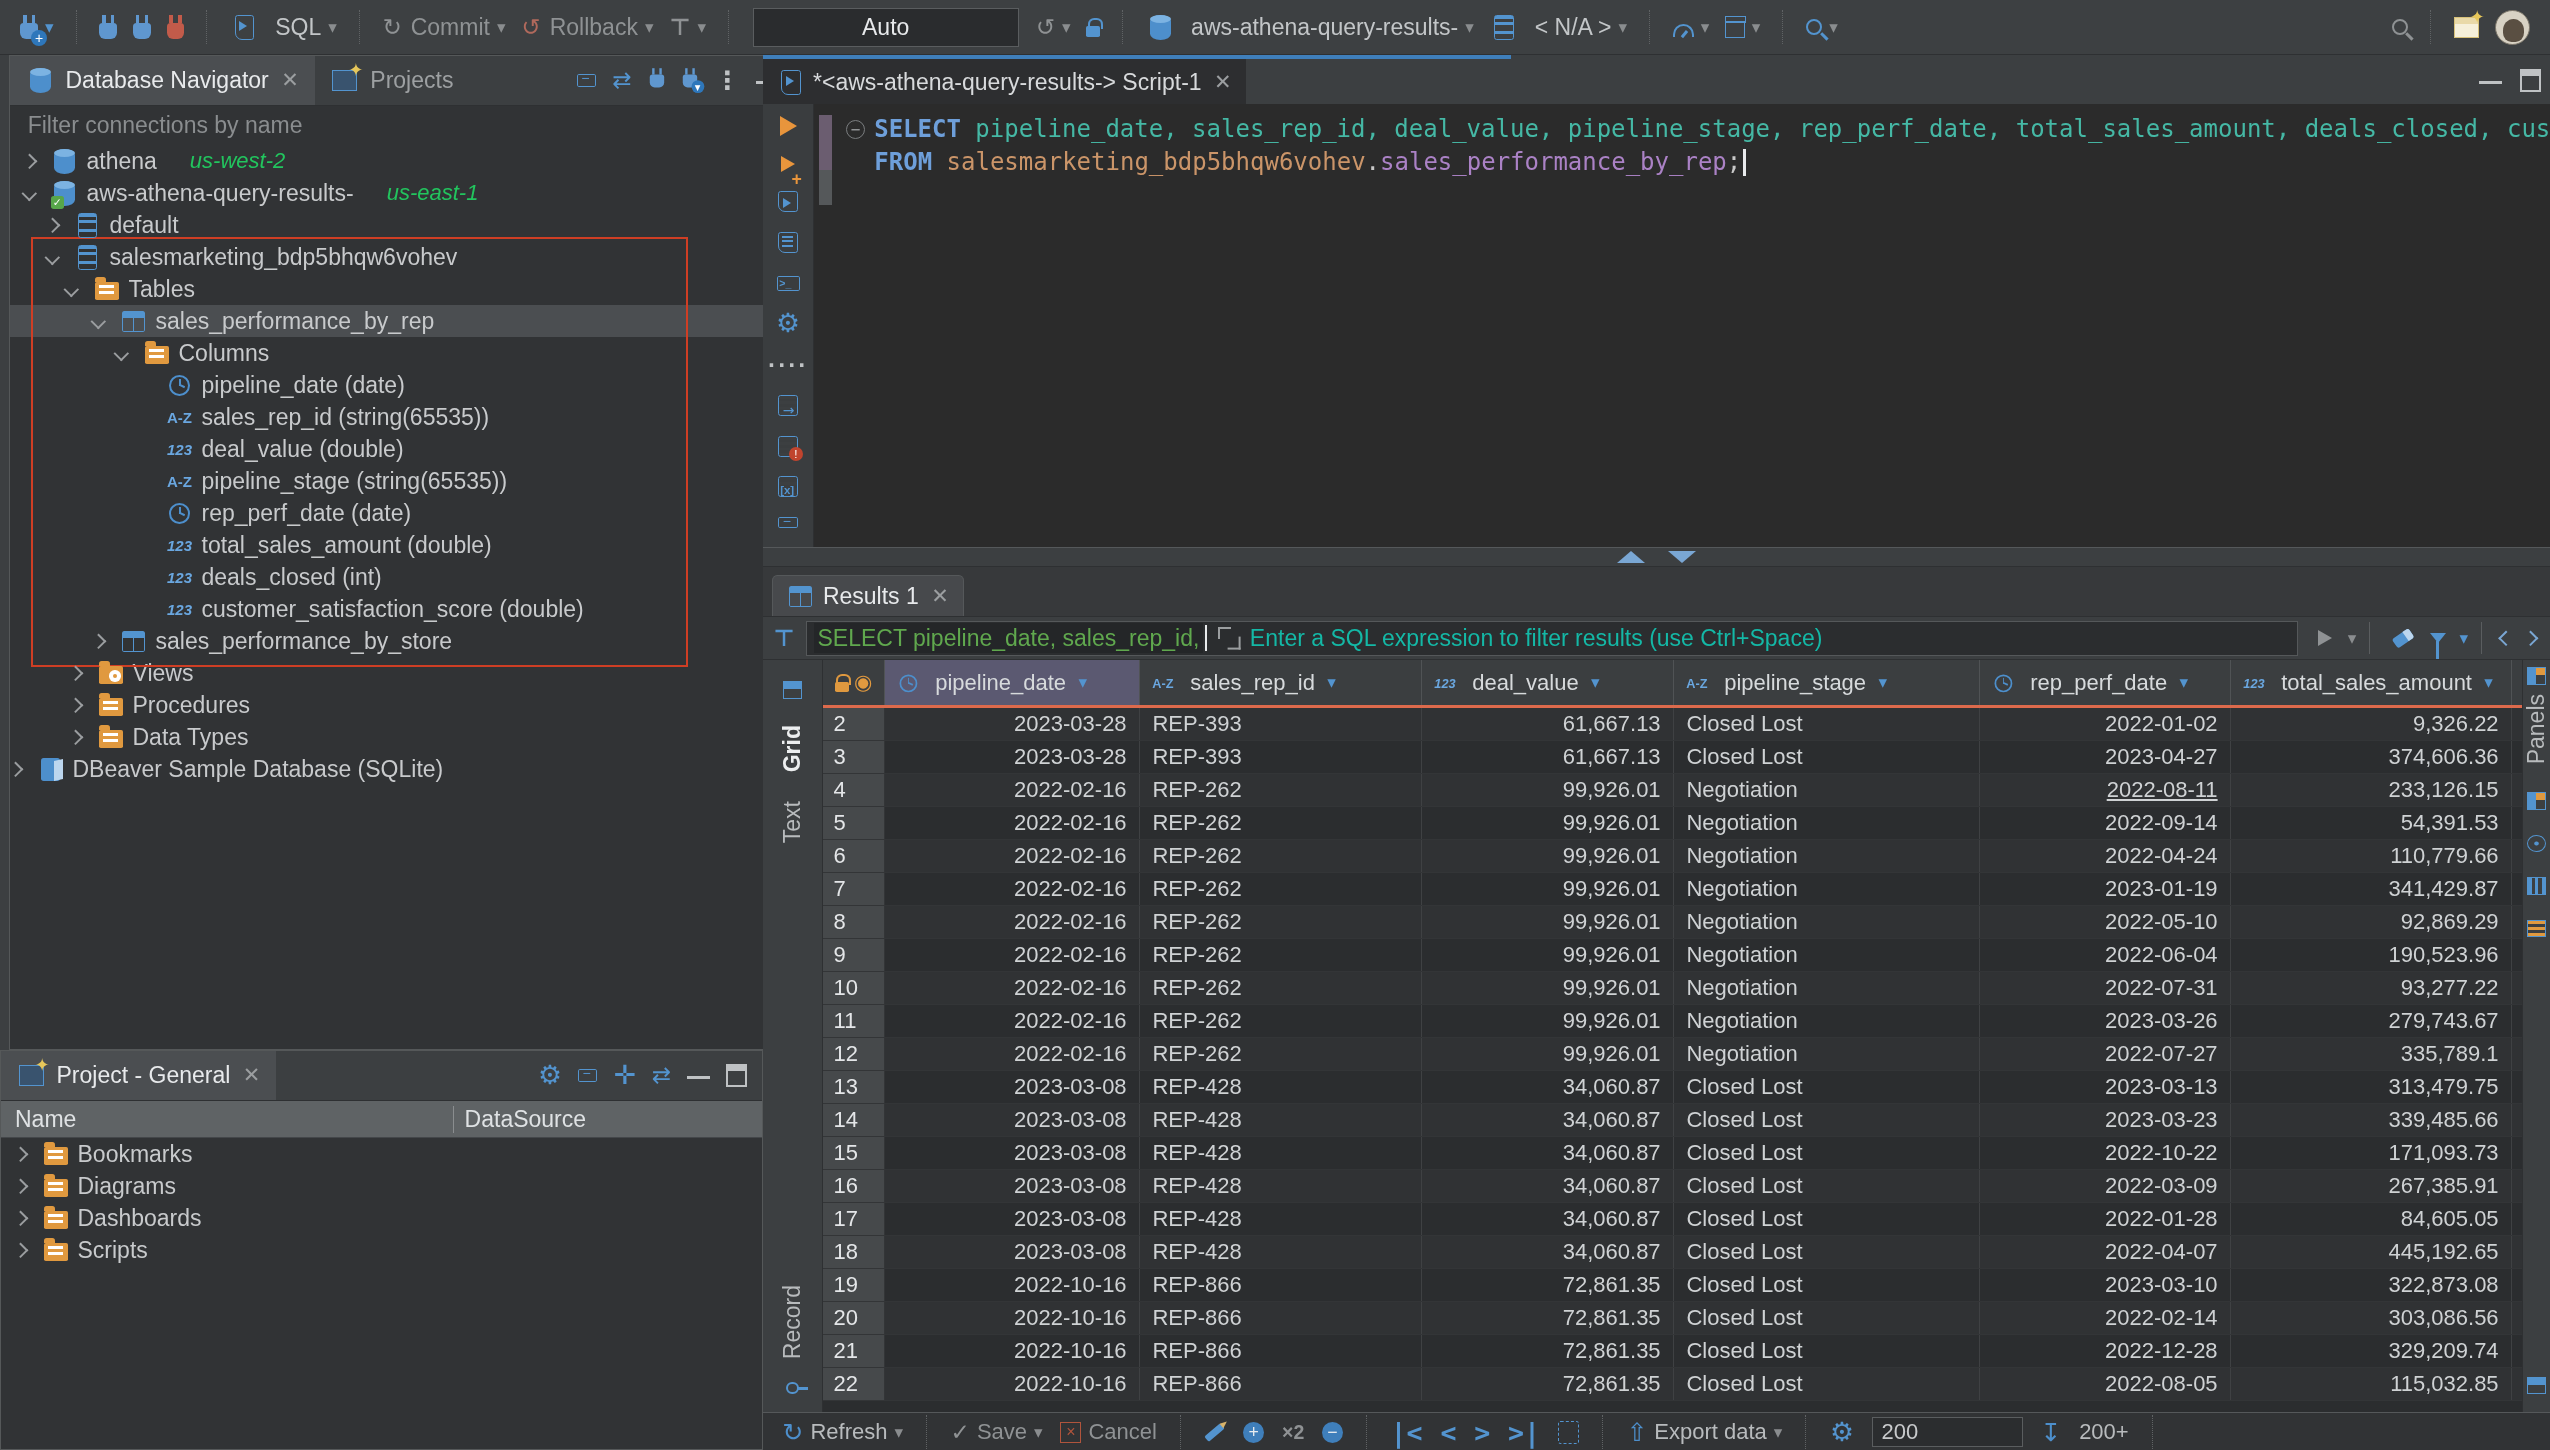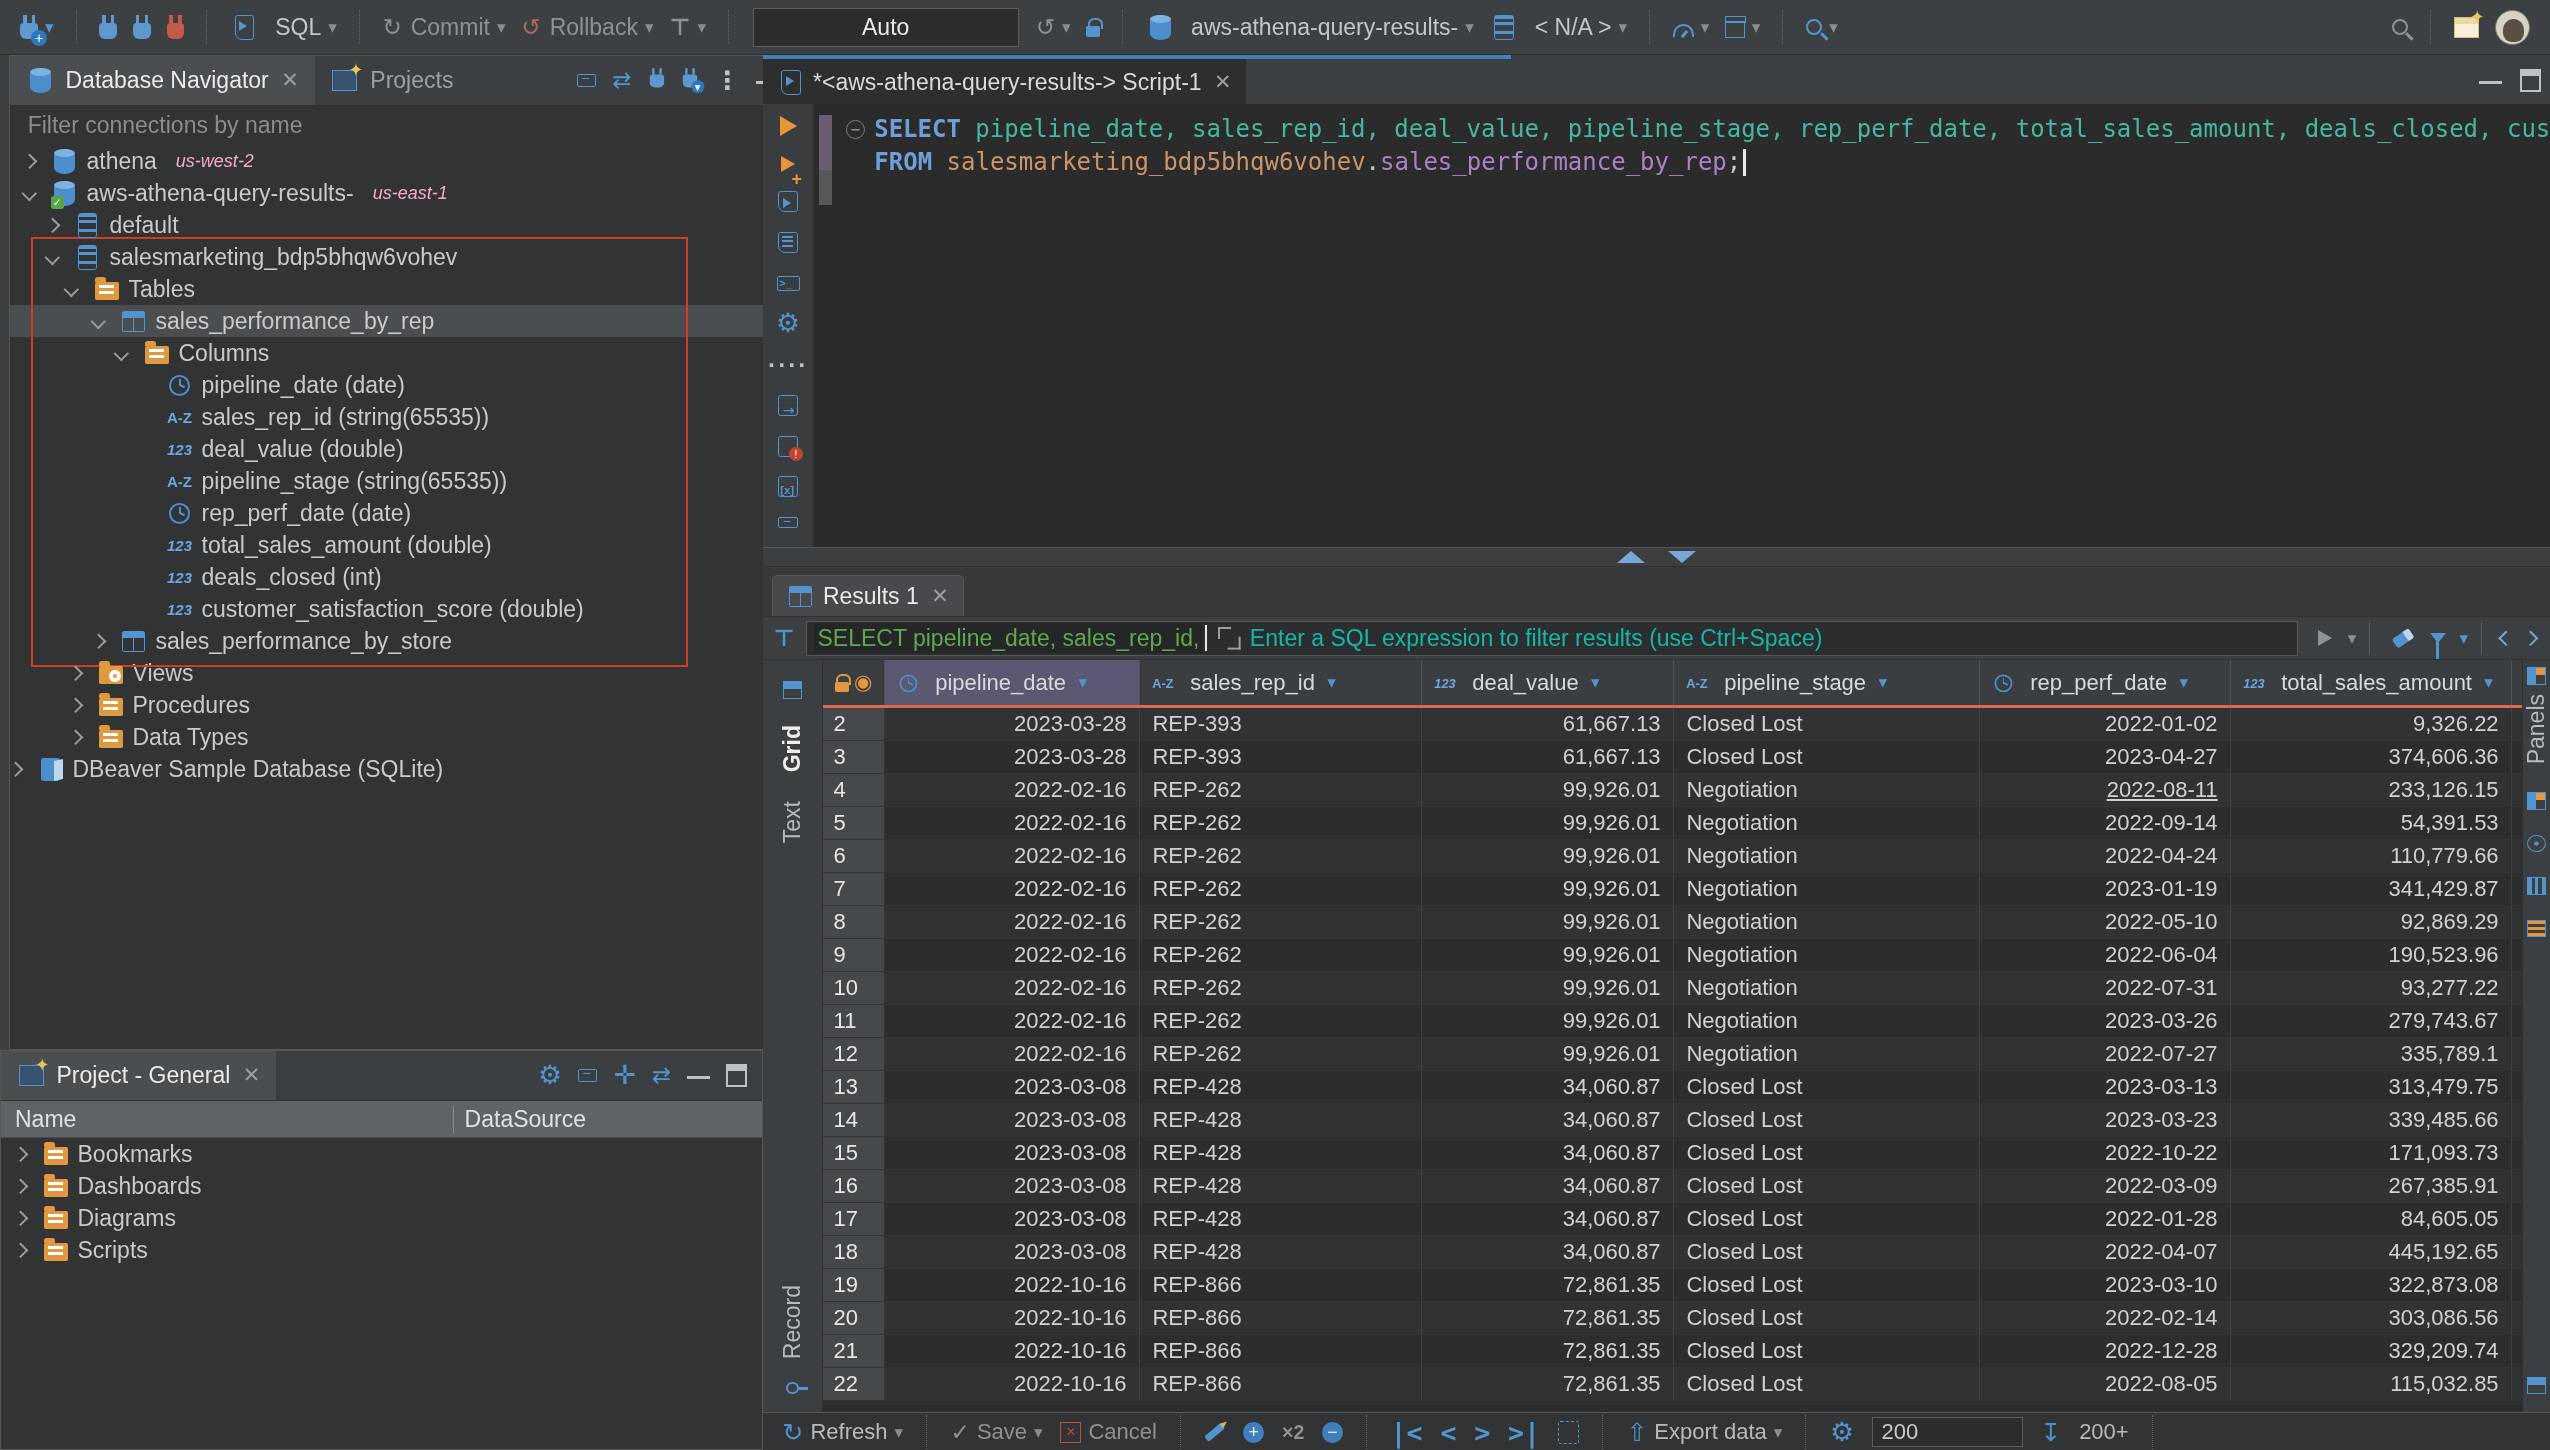--- a/index.html
+++ b/index.html
@@ -116,21 +116,21 @@
 .tab .tlabel{margin-left:3.5px}
 .tabbar .spacer{flex:1}
 .tabbar .ticons{display:flex;align-items:center;padding-right:7px}
 .tabbar .ticons>*{margin:0 8px}
 
 #navigator{left:9px;top:55px;width:823px;height:995px}
 #nav-filter{height:39px;display:flex;align-items:center;padding-left:17.7px;color:#8a8d8f}
 #nav-tree{position:relative;height:903px;overflow:hidden}
 .tree-row{display:flex;align-items:center;height:32px;padding-right:7px}
 .tree-row.selected{background:#4b4e51}
-.tree-row .note{font-style:italic;color:#f9a8d4;margin-left:19px;font-size:18px}
+.tree-row .note{font-style:italic;color:#22c55e;margin-left:33px;font-size:22px}
 .tree-row .tl{color:#c8cacc}
 #nav-box{position:absolute;border:2.7px solid #cf3e24;left:21px;width:657px;pointer-events:none}
 
 #project{left:0;top:1050px;width:763px;height:400px}
 #proj-cols{height:37px;background:#5f6365;display:flex;align-items:center;color:#dfe2e4;border-bottom:0.9px solid #44474a}
 #proj-cols .c1{padding-left:14px;flex:0 0 453px;border-right:0.9px solid #8a8d8f}
 #proj-cols .c2{padding-left:10.6px}
 
 #editor-tabbar{left:763px;top:55px;width:1787px;height:50px;background:#3c3f41;display:flex;align-items:stretch}
 #editor-tabbar .bluetop{position:absolute;left:0;top:0;width:748px;height:4.4px;background:#3f7fbb}
@@ -549,32 +549,32 @@
       </div>
       <div class="tree-row" style="padding-left: 14px;">
         <span class="chev-slot">
           <span class="chev closed"></span>
         </span>
         <span class="ic">
           <span class="folder">
             <span class="fin"></span>
           </span>
         </span>
-        <span class="tl">Dashboards</span>
+        <span class="tl">Diagrams</span>
       </div>
       <div class="tree-row" style="padding-left: 14px;">
         <span class="chev-slot">
           <span class="chev closed"></span>
         </span>
         <span class="ic">
           <span class="folder">
             <span class="fin"></span>
           </span>
         </span>
-        <span class="tl">Diagrams</span>
+        <span class="tl">Dashboards</span>
       </div>
       <div class="tree-row" style="padding-left: 14px;">
         <span class="chev-slot">
           <span class="chev closed"></span>
         </span>
         <span class="ic">
           <span class="folder">
             <span class="fin"></span>
           </span>
         </span>

